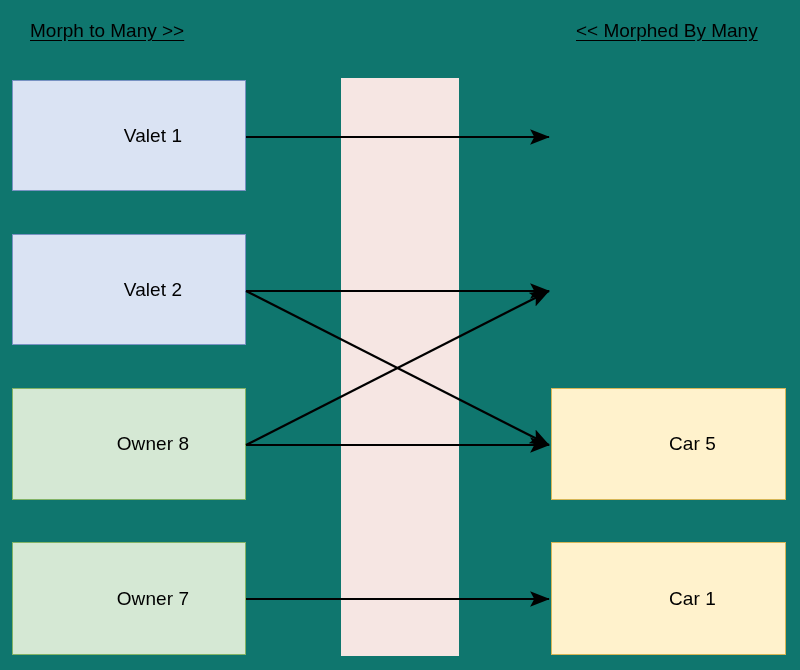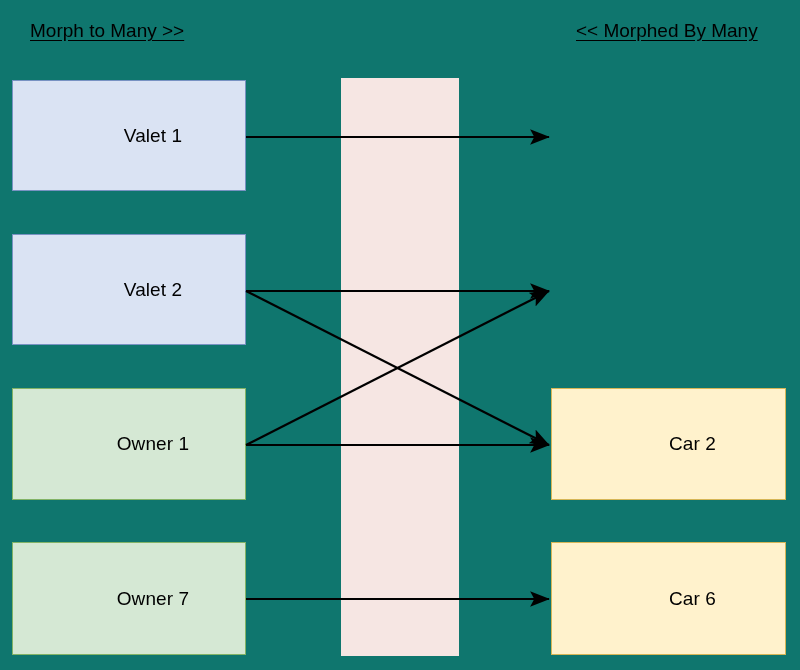--- a/index.html
+++ b/index.html
@@ -79,25 +79,25 @@
 
 <div id="canvas">
 
   <div class="band"></div>
 
   <div class="heading heading-left">Morph to Many &gt;&gt;</div>
   <div class="heading heading-right">&lt;&lt; Morphed By Many</div>
 
   <div class="node node-blue" style="left:12px; top:80px; width:234px; height:111px;">Valet 1</div>
   <div class="node node-blue" style="left:12px; top:234px; width:234px; height:111px;">Valet 2</div>
-  <div class="node node-green" style="left:12px; top:388px; width:234px; height:112px;">Owner 1</div>
+  <div class="node node-green" style="left:12px; top:388px; width:234px; height:112px;">Owner 8</div>
   <div class="node node-green" style="left:12px; top:542px; width:234px; height:113px;">Owner 7</div>
 
-  <div class="node node-yellow" style="left:551px; top:388px; width:235px; height:112px;">Car 2</div>
-  <div class="node node-yellow" style="left:551px; top:542px; width:235px; height:113px;">Car 6</div>
+  <div class="node node-yellow" style="left:551px; top:388px; width:235px; height:112px;">Car 5</div>
+  <div class="node node-yellow" style="left:551px; top:542px; width:235px; height:113px;">Car 1</div>
 
   <svg class="svg-layer" viewBox="0 0 800 670">
     <defs>
       <marker id="arrowhead" markerWidth="9" markerHeight="7" refX="8.6" refY="3.5" orient="auto" markerUnits="strokeWidth">
         <path d="M0,0 L9,3.5 L0,7 L1.9,3.5 Z" fill="#000000"></path>
       </marker>
     </defs>
 
     <line x1="246" y1="137" x2="549" y2="137" stroke="#000000" stroke-width="2.2" marker-end="url(#arrowhead)"></line>
 

